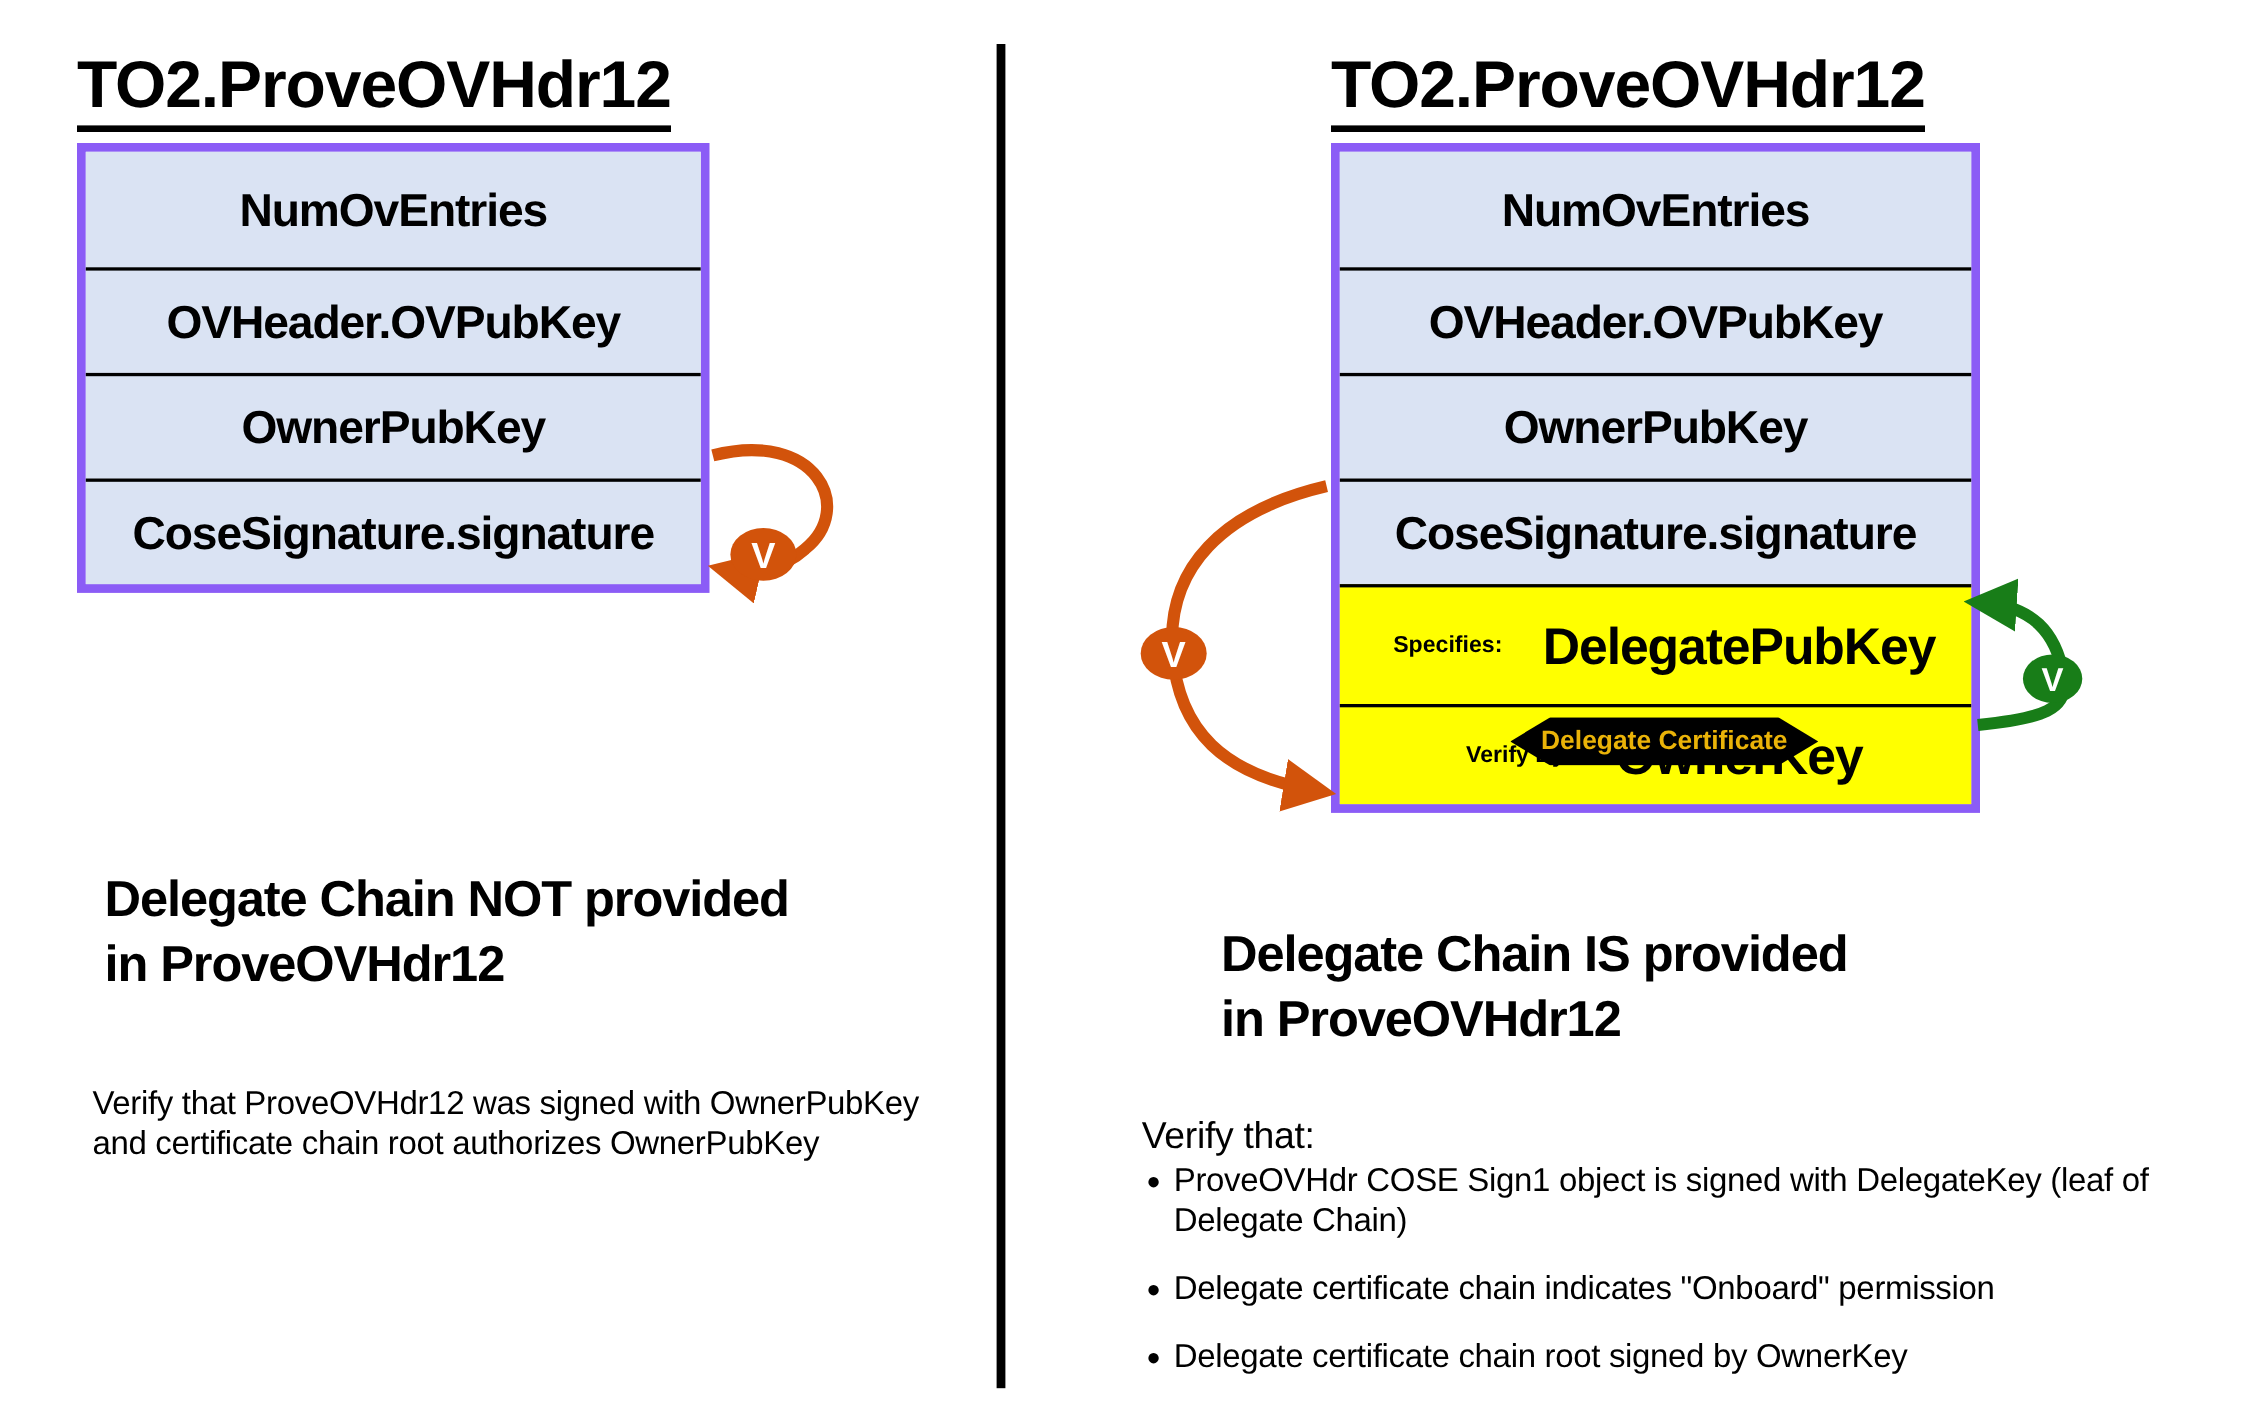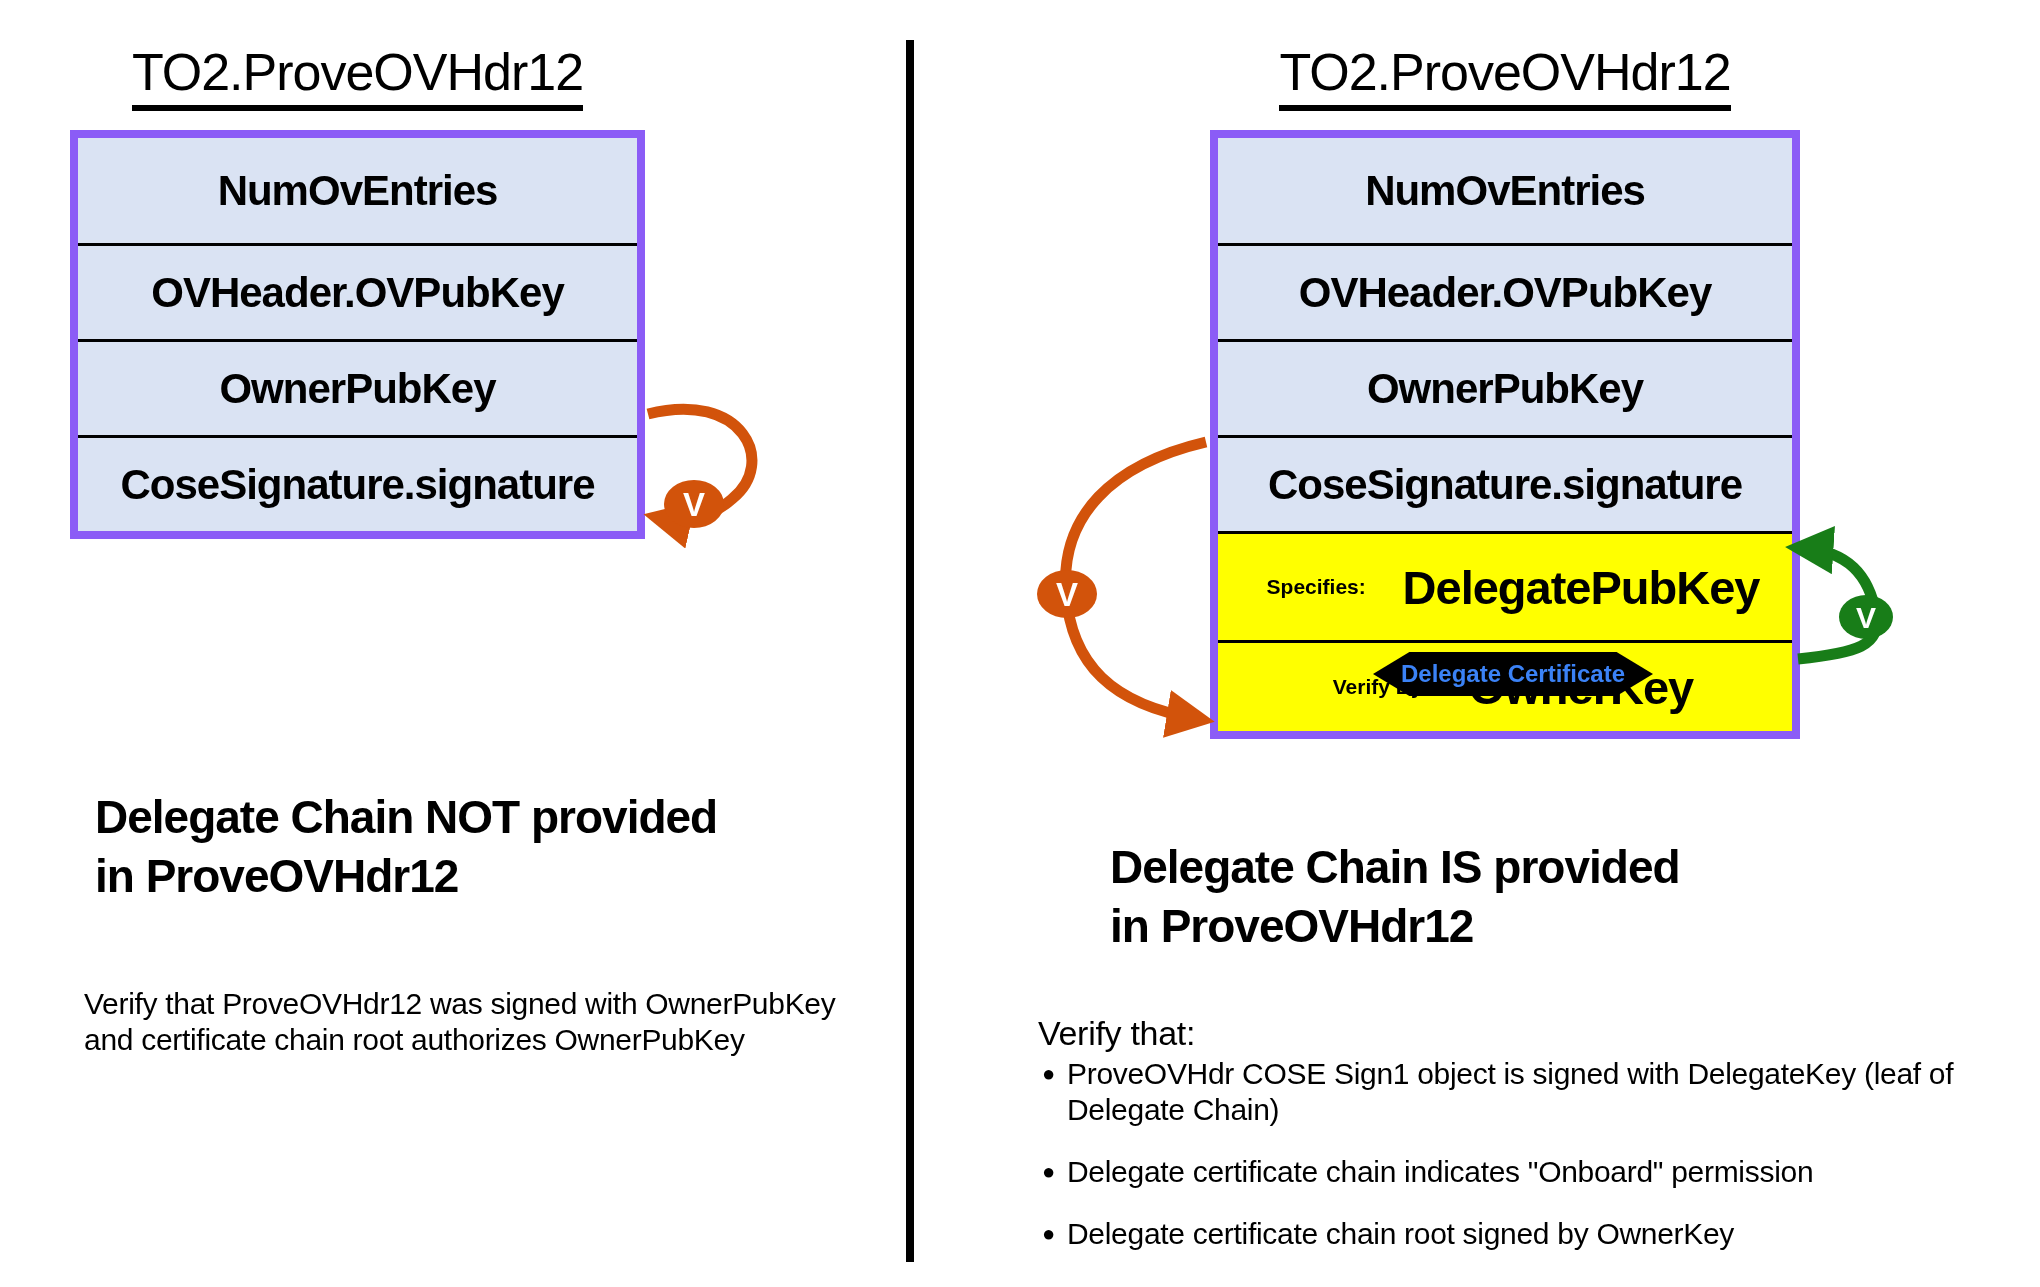--- a/index.html
+++ b/index.html
@@ -1,35 +1,35 @@
 <!DOCTYPE html>
 <html style="--cell-blue: #dae3f3; --yellow: #ffff00; --orange: #d2530b; --green: #187d18; --black: #000000; --white: #ffffff;"><head>
 <meta charset="utf-8">
 <style>
   html,body{margin:0;padding:0;background:#fff;}
   .canvas{
     position:relative;width:2040px;height:1287px;background:#ffffff;
     font-family:"Liberation Sans",sans-serif;color:#000;overflow:hidden;
   }
   
-  .panel-title{position:absolute;text-align:center;font-weight:normal;font-size:52px;letter-spacing:-1px;}
+  .panel-title{position:absolute;font-weight:bold;font-size:60px;letter-spacing:-1px;}
   .panel-title span{display:inline-block;border-bottom:6px solid #000;padding-bottom:3px;}
   
   .struct-table{position:absolute;border:8px solid #8b5cf6;box-sizing:border-box;display:flex;flex-direction:column;}
   .row{box-sizing:border-box;display:flex;align-items:center;justify-content:center;
        font-weight:bold;font-size:42px;letter-spacing:-1px;background:var(--cell-blue,#dae3f3);}
   .row + .row{border-top:3px solid #000;}
   .row.h105{height:105px}.row.h108{height:96px}.row.h109{height:109px}.row.h91{height:91px}
   .row.yellow{background:var(--yellow,#ffff00);justify-content:center;padding-left:16px;}
   .ylabel{font-size:21px;font-weight:bold;flex:none;width:122px;letter-spacing:0;}
   .yvalue{font-size:47px;font-weight:bold;margin-left:14px;letter-spacing:-1px;}
   
   .banner{
     position:absolute;left:1373px;top:652px;width:280px;height:44px;
-    background:#000;color:#3b82f6;display:flex;align-items:center;justify-content:center;
+    background:#000;color:#eab308;display:flex;align-items:center;justify-content:center;
     font-weight:bold;font-size:24px;
     clip-path:polygon(0 50%,13% 0,87% 0,100% 50%,87% 100%,13% 100%);
   }
   
   .divider{position:absolute;left:906px;top:40px;width:8px;height:1222px;background:#000;}
   
   .big-heading{position:absolute;font-weight:bold;font-size:46px;line-height:59px;
                letter-spacing:-1px;white-space:pre-line;}
   .para{position:absolute;font-size:30px;line-height:36px;white-space:pre-line;letter-spacing:-0.3px;}
   .verify-intro{position:absolute;font-size:34px;letter-spacing:-0.3px;margin-top:24px;}

